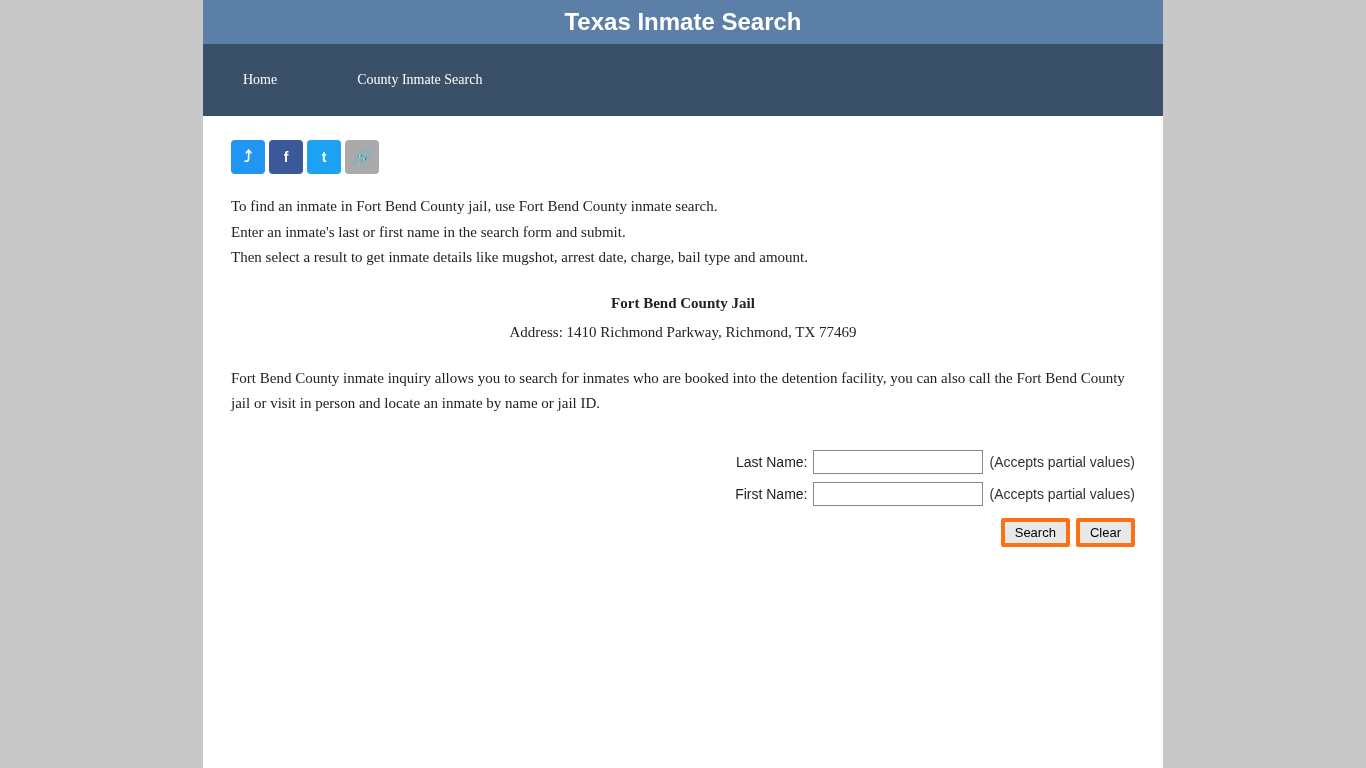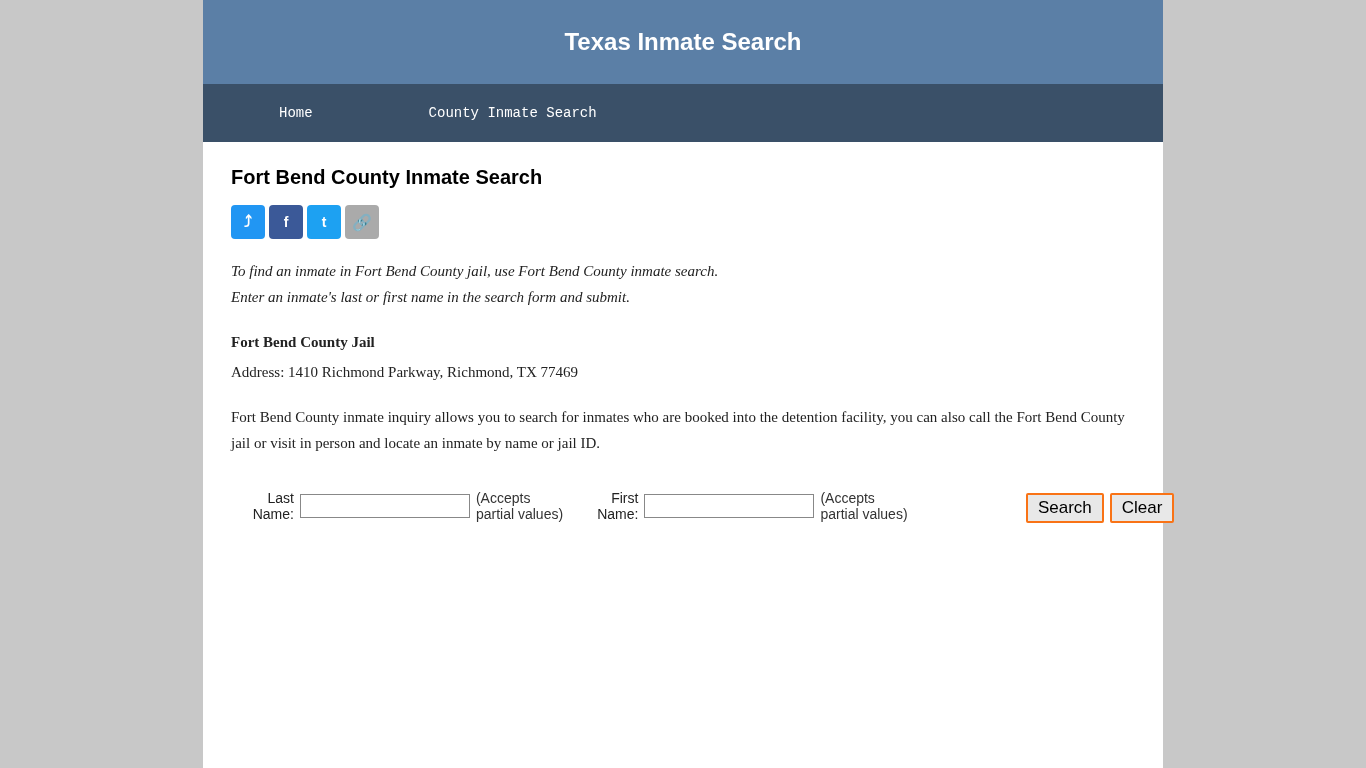--- a/index.html
+++ b/index.html
@@ -17,47 +17,46 @@
 
     #outer-wrapper {
       width: 960px;
       margin: 0 auto;
       background: #fff;
       min-height: 768px;
     }
 
     #header {
       background-color: #5b7fa6;
-      padding: 28px 0;
+      padding: 8px 0;
       text-align: center;
     }
 
     #header h1 {
       color: #fff;
       font-size: 24px;
       font-weight: bold;
       font-family: Arial, sans-serif;
     }
 
     #nav {
       background-color: #3a5068;
       display: flex;
       justify-content: flex-start;
       padding: 0;
     }
 
     .nav-item {
       color: #fff;
-      font-family: Liberation Mono, monospace;
-      font-size: 14px;
-      padding: 21px 40px;
+      font-family: Liberation Serif, serif;
+      font-size: 14px;
+      padding: 28px 40px;
       cursor: pointer;
       text-decoration: none;
       display: block;
-      margin-left: 36px;
     }
 
     #content {
       padding: 24px 28px;
     }
 
     #page-title {
       font-size: 20px;
       font-weight: bold;
       font-family: Arial, sans-serif;
@@ -108,45 +107,45 @@
       color: #333;
     }
 
     #description {
       margin-bottom: 20px;
       line-height: 1.7;
     }
 
     #description p {
       margin-bottom: 0;
-      font-style: italic;
     }
 
     #jail-info {
       margin-bottom: 20px;
     }
 
     #jail-info-title {
       font-weight: bold;
       margin-bottom: 4px;
     }
 
     #jail-info p {
       line-height: 1.7;
+      text-align: center;
     }
 
     #inquiry-text {
       margin-bottom: 33px;
       line-height: 1.7;
     }
 
     #search-form {
       display: flex;
-      flex-direction: row;
-      align-items: center;
+      flex-direction: column;
+      align-items: flex-end;
       gap: 8px;
     }
 
     .form-row {
       display: flex;
       align-items: center;
       gap: 6px;
     }
 
     .form-label {
@@ -174,55 +173,55 @@
 
     .form-buttons {
       display: flex;
       gap: 6px;
       margin-top: 4px;
       margin-left: 106px;
     }
 
     .form-btn {
       padding: 3px 10px;
-      font-size: 17px;
+      font-size: 13px;
       font-family: Arial, sans-serif;
       cursor: pointer;
-      border: 2px solid #f97316;
+      border: 4px solid #f97316;
       background: #e8e8e8;
       border-radius: 2px;
     }
   </style>
 </head>
 <body>
 
 <div id="outer-wrapper">
   <div id="header">
     <h1>Texas Inmate Search</h1>
   </div>
 
   <nav id="nav">
     <a class="nav-item">Home</a>
     <a class="nav-item">County Inmate Search</a>
   </nav>
 
   <div id="content">
 
-    <div id="page-title">Fort Bend County Inmate Search</div>
 
     <div id="social-buttons">
       <button class="social-btn social-btn-share">⤴</button>
       <button class="social-btn social-btn-facebook">f</button>
       <button class="social-btn social-btn-twitter">t</button>
       <button class="social-btn social-btn-link">🔗</button>
     </div>
 
     <div id="description">
       <p>To find an inmate in Fort Bend County jail, use Fort Bend County inmate search.</p>
       <p>Enter an inmate's last or first name in the search form and submit.</p>
+      <p>Then select a result to get inmate details like mugshot, arrest date, charge, bail type and amount.</p>
     </div>
 
     <div id="jail-info">
       <p id="jail-info-title">Fort Bend County Jail</p>
       <p>Address: 1410 Richmond Parkway, Richmond, TX 77469</p>
     </div>
 
     <div id="inquiry-text">Fort Bend County inmate inquiry allows you to search for inmates who are booked into the detention facility, you can also call the Fort Bend County jail or visit in person and locate an inmate by name or jail ID.</div>
 
     <div id="search-form">

